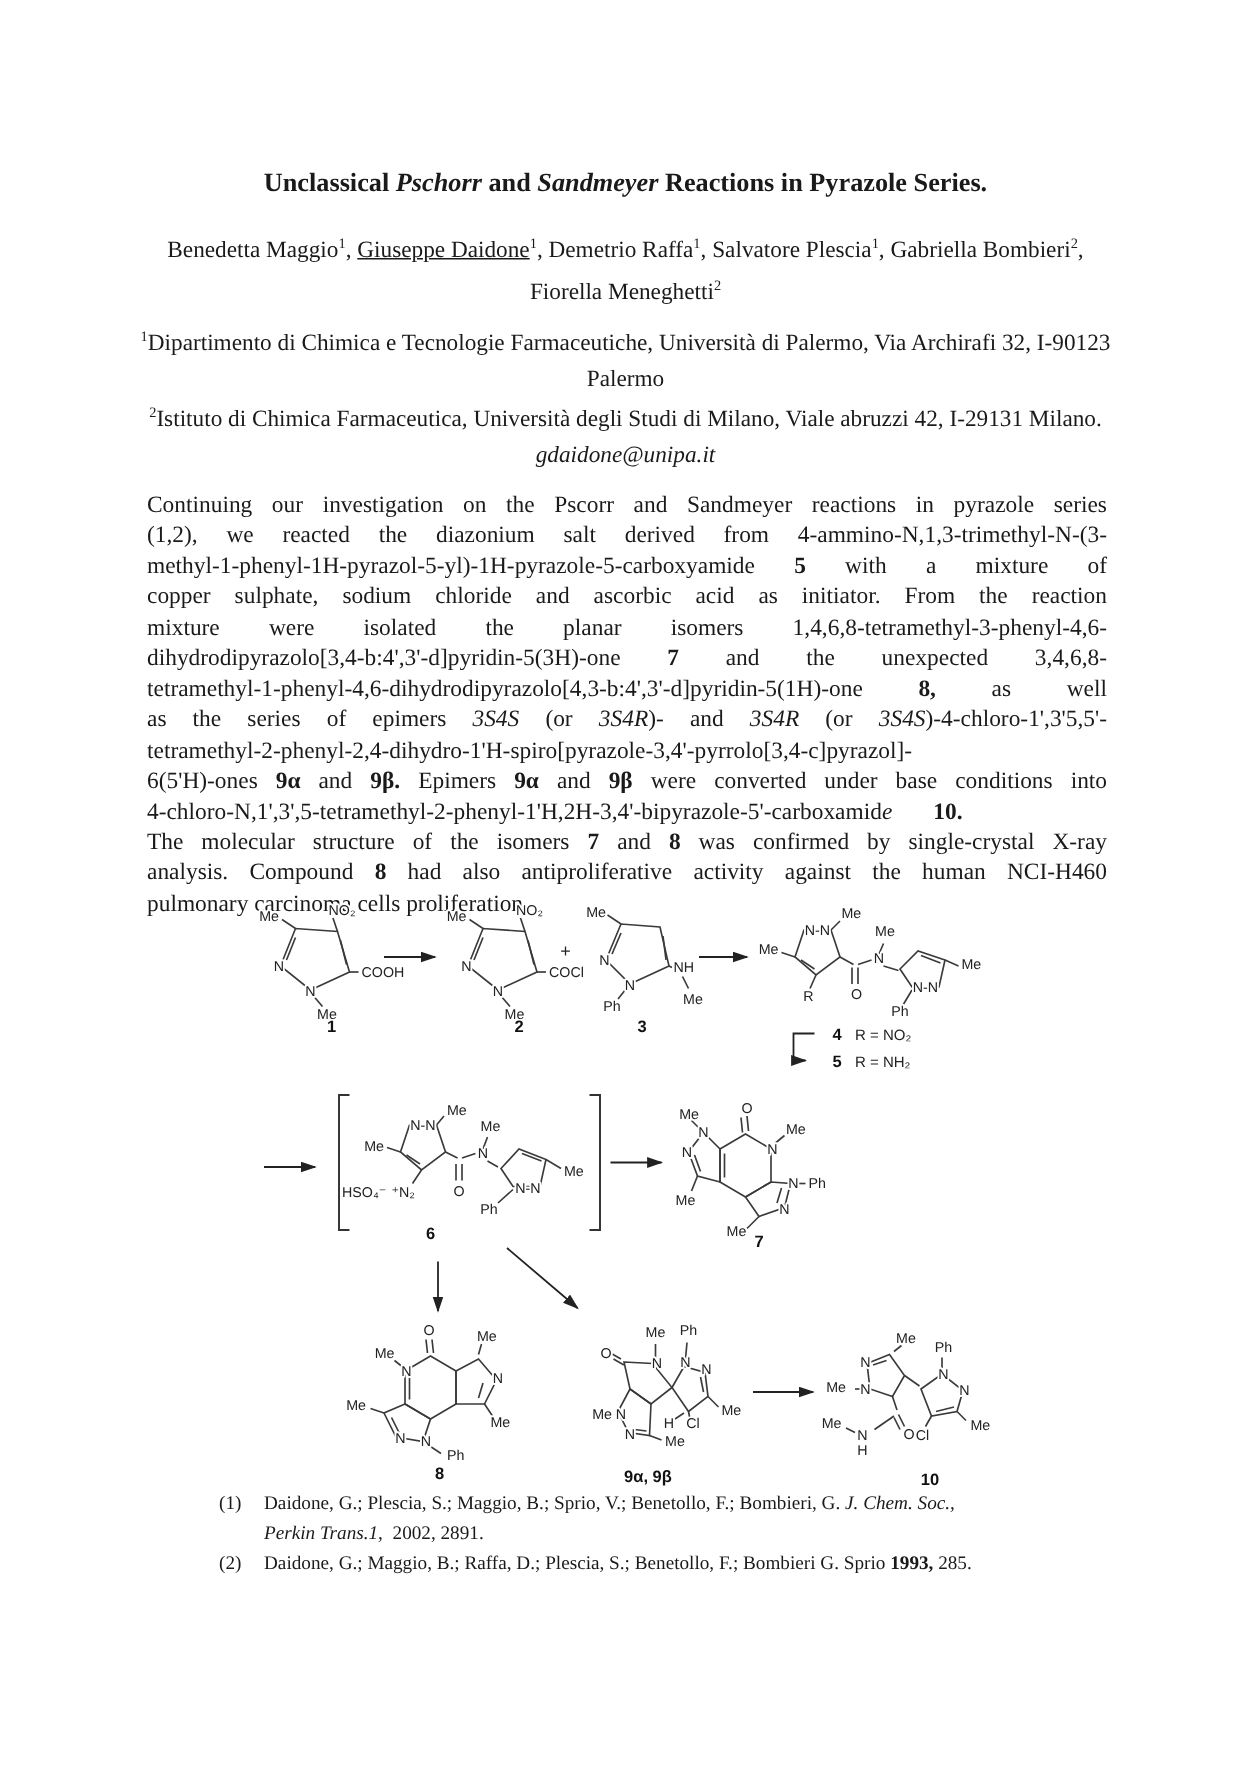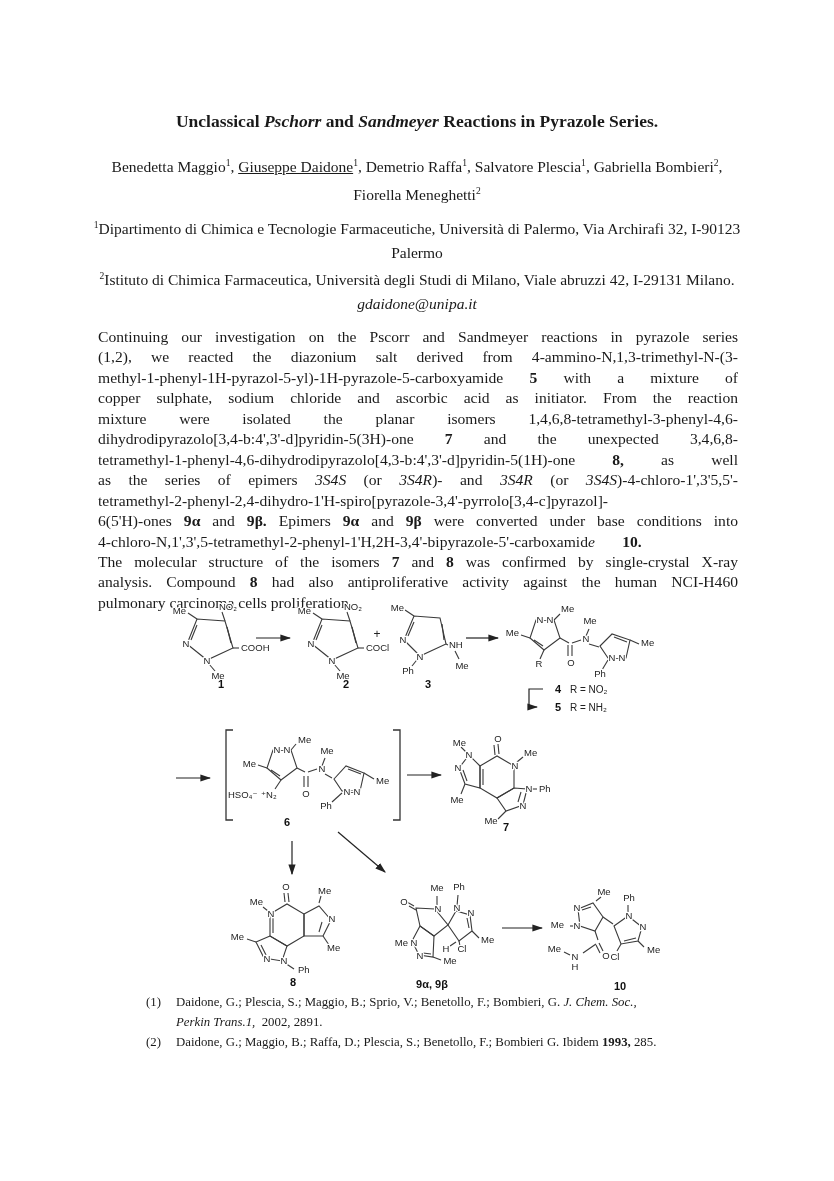--- a/index.html
+++ b/index.html
@@ -298,17 +298,17 @@
       <div class="ref">
         <span class="ref-num">(1)</span>
         <div class="ref-body">
           <div><span>Daidone, G.; Plescia, S.; Maggio, B.; Sprio, V.; Benetollo, F.; Bombieri, G. </span><span style="font-style: italic;">J. Chem. Soc.,</span></div>
           <div><span style="font-style: italic;">Perkin Trans.1,</span><span>&nbsp; </span><span style="font-weight: normal;">2002</span><span>, 2891.</span></div>
         </div>
       </div>
       <div class="ref">
         <span class="ref-num">(2)</span>
         <div class="ref-body">
-          <div><span>Daidone, G.; Maggio, B.; Raffa, D.; Plescia, S.; Benetollo, F.; Bombieri G. Ibidem </span><span style="font-weight: bold;">1993,</span><span> 285.</span></div>
+          <div><span>Daidone, G.; Maggio, B.; Raffa, D.; Plescia, S.; Benetollo, F.; Bombieri G. Sprio </span><span style="font-weight: bold;">1993,</span><span> 285.</span></div>
         </div>
       </div>
     </div>
 </div>
 
 </body></html>

